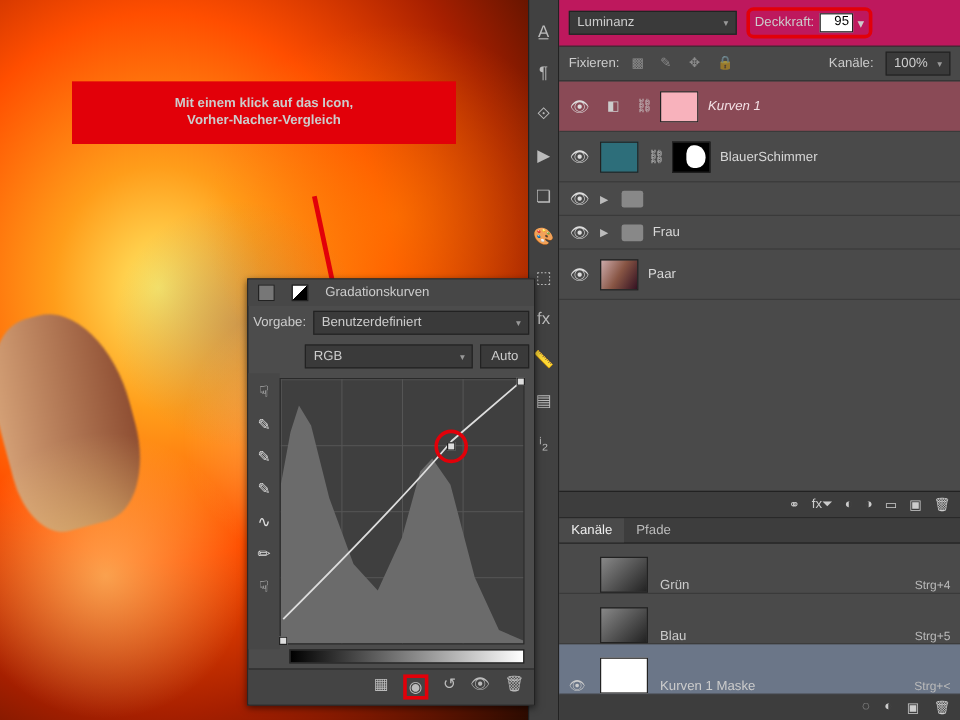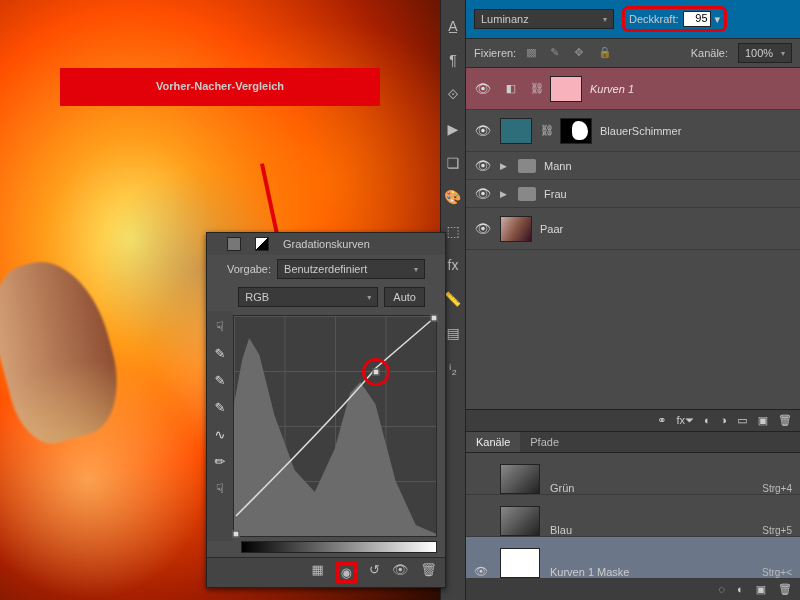--- a/index.html
+++ b/index.html
@@ -11,44 +11,44 @@
  radial-gradient(circle at 75% 30%,rgba(255,140,0,.5),transparent 30%),
  radial-gradient(circle at 45% 45%,rgba(120,120,140,.35),transparent 25%)}
 .hand{position:absolute;left:0;top:260px;width:110px;height:180px;background:linear-gradient(95deg,#d8a57a,#8b4a2f);border-radius:40% 50% 40% 30%;transform:rotate(-15deg);filter:blur(1px)}
 .callout{position:absolute;left:60px;top:68px;width:320px;background:#e20009;border:2px solid #e20009;padding:10px 12px;text-align:center;font-size:20px;font-weight:bold;font-family:Arial,sans-serif;color:#fff;line-height:1.25}
 .arrow-line{position:absolute;left:260px;top:164px;width:4px;height:392px;background:#e20009;transform-origin:top left;transform:rotate(-12deg)}
 .arrow-head{position:absolute;left:322px;top:540px;width:0;height:0;border-left:10px solid transparent;border-right:10px solid transparent;border-top:18px solid #e20009}
 .right-col{position:absolute;left:440px;top:0;right:0;bottom:0;background:#3a3a3a;display:flex}
 .toolrail{width:26px;background:#414141;border-left:1px solid #222;border-right:1px solid #222;padding-top:18px;display:flex;flex-direction:column;align-items:center;gap:18px}
 .toolrail span{color:#bbb;font-size:14px}
 .panelarea{flex:1;display:flex;flex-direction:column;background:#4a4a4a}
-.toprow{background:#0369a1;padding:6px 8px;display:flex;align-items:center;gap:8px;border-bottom:1px solid #2a2a2a}
+.toprow{background:#be185d;padding:6px 8px;display:flex;align-items:center;gap:8px;border-bottom:1px solid #2a2a2a}
 .dd{background:#3a3a3a;border:1px solid #222;padding:2px 6px;display:flex;align-items:center;justify-content:space-between;min-width:140px;height:20px}
 .dd .tri{font-size:8px;color:#999}
 .opac-wrap{border:3px solid #e20009;border-radius:6px;padding:2px 4px;display:flex;align-items:center;gap:4px}
 .opac-in{background:#fff;color:#000;width:28px;height:16px;border:1px solid #222;text-align:right;padding-right:2px}
 .fixrow{background:#494949;padding:4px 8px;display:flex;align-items:center;gap:10px;border-bottom:1px solid #2a2a2a;font-size:10px}
 .fix-ic{width:14px;height:14px;display:inline-block;opacity:.5}
 .layers{background:#4a4a4a;flex:0 0 auto}
 .layer{display:flex;align-items:center;height:42px;border-bottom:1px solid #3a3a3a;padding:0 8px;gap:8px}
 .layer .eye{width:18px;text-align:center;color:#ddd;font-size:13px}
 .layer .arrow{width:10px;font-size:9px;color:#bbb}
 .layer .folder{width:18px;height:14px;background:#888;border-radius:2px}
 .layer.sel{background:#8a4a56}
 .chip{width:32px;height:26px;border:1px solid #222}
 .mask{width:32px;height:26px;border:1px solid #222;background:#000;position:relative}
 .mask .splash{position:absolute;left:35%;top:10%;width:55%;height:80%;background:#fff;border-radius:40% 60% 50% 40%}
 .layer-name{flex:1;color:#d8d8d8}
 .layer.sel .layer-name{font-style:italic;color:#f2dfe4}
 .props-panel{position:absolute;left:206px;top:232px;width:240px;background:#4c4c4c;border:1px solid #222;box-shadow:0 2px 6px rgba(0,0,0,.6)}
 .props-hdr{display:flex;justify-content:space-between;align-items:center;padding:4px 8px;background:#3d3d3d;border-bottom:1px solid #222;font-size:11px}
 .props-hdr .hicons{font-size:10px;letter-spacing:4px;color:#aaa}
-.props-sub{padding:4px 20px;background:#474747;display:flex;align-items:center;gap:14px}
+.props-sub{padding:4px 8px;background:#474747;display:flex;align-items:center;gap:14px}
 .sw{width:14px;height:14px;border:1px solid #222}
-.props-row{display:flex;align-items:center;gap:6px;padding:4px 20px}
+.props-row{display:flex;align-items:center;gap:6px;padding:4px 4px}
 .btn{background:#3a3a3a;border:1px solid #222;padding:2px 8px;height:20px;display:flex;align-items:center}
 .props-body{display:flex}
 .leftrail{width:26px;background:#474747;display:flex;flex-direction:column;align-items:center;gap:12px;padding:8px 0}
 .leftrail span{font-size:13px;color:#ddd}
 .graph{flex:1;height:222px;background:#3f3f3f;position:relative;margin:4px 8px 4px 0;border:1px solid #2a2a2a}
 .grid{position:absolute;inset:0;background:
  linear-gradient(#555 1px,transparent 1px) 0 0/100% 25%,
  linear-gradient(90deg,#555 1px,transparent 1px) 0 0/25% 100%}
 .hist{position:absolute;left:0;right:0;bottom:0;height:100%;}
 .hist svg{width:100%;height:100%}
@@ -75,20 +75,21 @@
 .curveline{position:absolute;inset:0}
 </style>
 </head>
 <body>
 
 <div class="canvas">
   <div class="hand"></div>
 </div>
 
 <div class="callout">
+  <div>Mit einem klick auf das Icon,</div>
   <div>Vorher-Nacher-Vergleich</div>
 </div>
 <div class="arrow-line"></div>
 <div class="arrow-head"></div>
 
 <div class="right-col">
   <div class="toolrail">
     <span>A̲</span>
     <span>¶</span>
     <span>⟐</span>
@@ -140,21 +141,20 @@
         <span style="width:12px">⛓</span>
         <div class="mask">
             <div class="splash"></div>
           </div>
         <span class="layer-name">BlauerSchimmer</span>
       </div>
       <div class="layer" style="height:28px">
         <span class="eye">👁</span>
         <span class="arrow">▶</span>
         <div class="folder"></div>
-        <span class="layer-name">Mann</span>
       </div>
       <div class="layer" style="height:28px">
         <span class="eye">👁</span>
         <span class="arrow">▶</span>
         <div class="folder"></div>
         <span class="layer-name">Frau</span>
       </div>
       <div class="layer">
         <span class="eye">👁</span>
         <div class="chip photo"></div>

